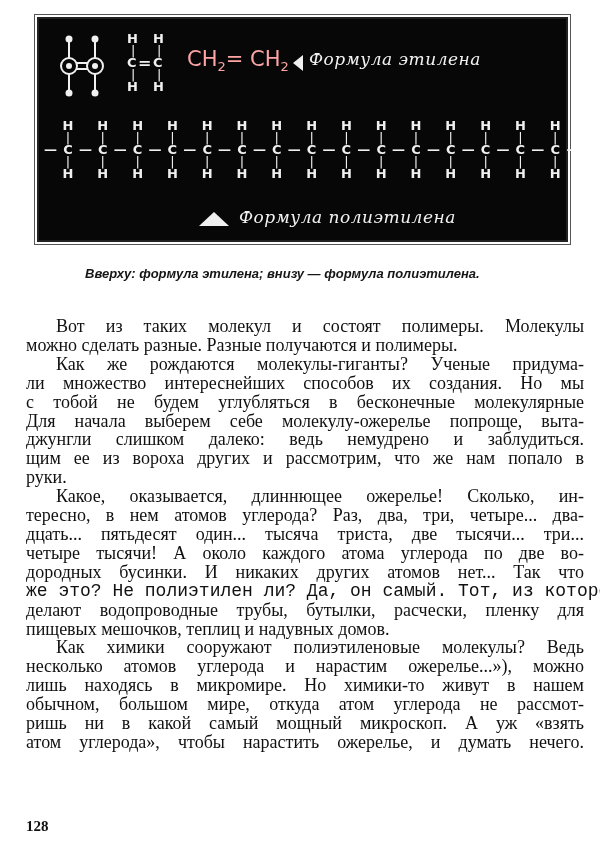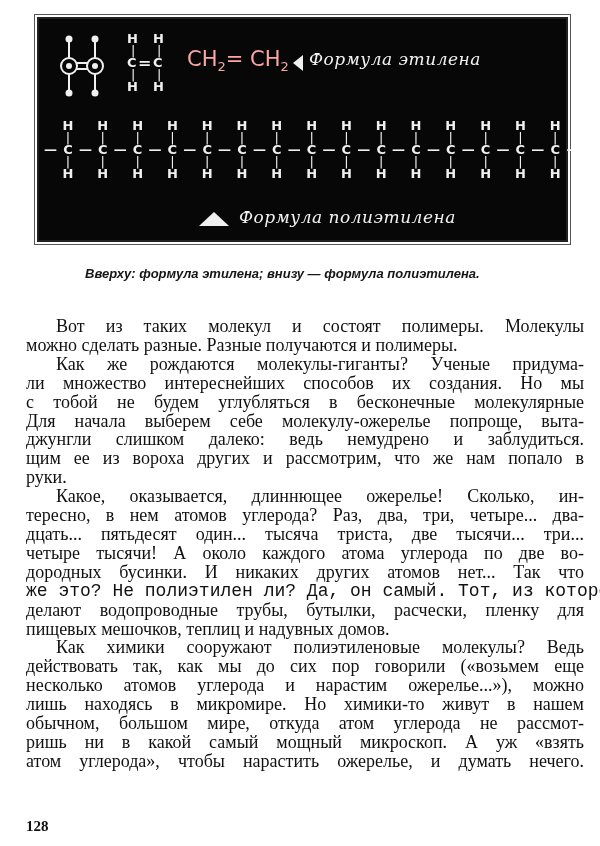--- a/index.html
+++ b/index.html
@@ -197,21 +197,20 @@
       <span class="line" style="text-indent: 0px;">тересно, в нем атомов углерода? Раз, два, три, четыре... два-</span>
       <span class="line" style="text-indent: 0px;">дцать... пятьдесят один... тысяча триста, две тысячи... три...</span>
       <span class="line" style="text-indent: 0px;">четыре тысячи! А около каждого атома углерода по две во-</span>
       <span class="line" style="text-indent: 0px;">дородных бусинки. И никаких других атомов нет... Так что</span>
       <span class="line" style="text-indent: 0px; font-family: Liberation Mono, monospace;">же это? Не полиэтилен ли? Да, он самый. Тот, из которого</span>
       <span class="line" style="text-indent: 0px;">делают водопроводные трубы, бутылки, расчески, пленку для</span>
       <span class="line last" style="text-indent: 0px;">пищевых мешочков, теплиц и надувных домов.</span>
     </p>
     <p>
       <span class="line" style="text-indent: 30px;">Как химики сооружают полиэтиленовые молекулы? Ведь</span>
-      <span class="line" style="text-indent: 0px;">действовать так, как мы до сих пор говорили («возьмем еще</span>
       <span class="line" style="text-indent: 0px;">несколько атомов углерода и нарастим ожерелье...»), можно</span>
       <span class="line" style="text-indent: 0px;">лишь находясь в микромире. Но химики-то живут в нашем</span>
       <span class="line" style="text-indent: 0px;">обычном, большом мире, откуда атом углерода не рассмот-</span>
       <span class="line" style="text-indent: 0px; font-family: Liberation Serif, serif;">ришь ни в какой самый мощный микроскоп. А уж «взять</span>
       <span class="line" style="text-indent: 0px;">атом углерода», чтобы нарастить ожерелье, и думать нечего.</span>
     </p>
   </div>
 
 <div class="page-num">128</div>
 

